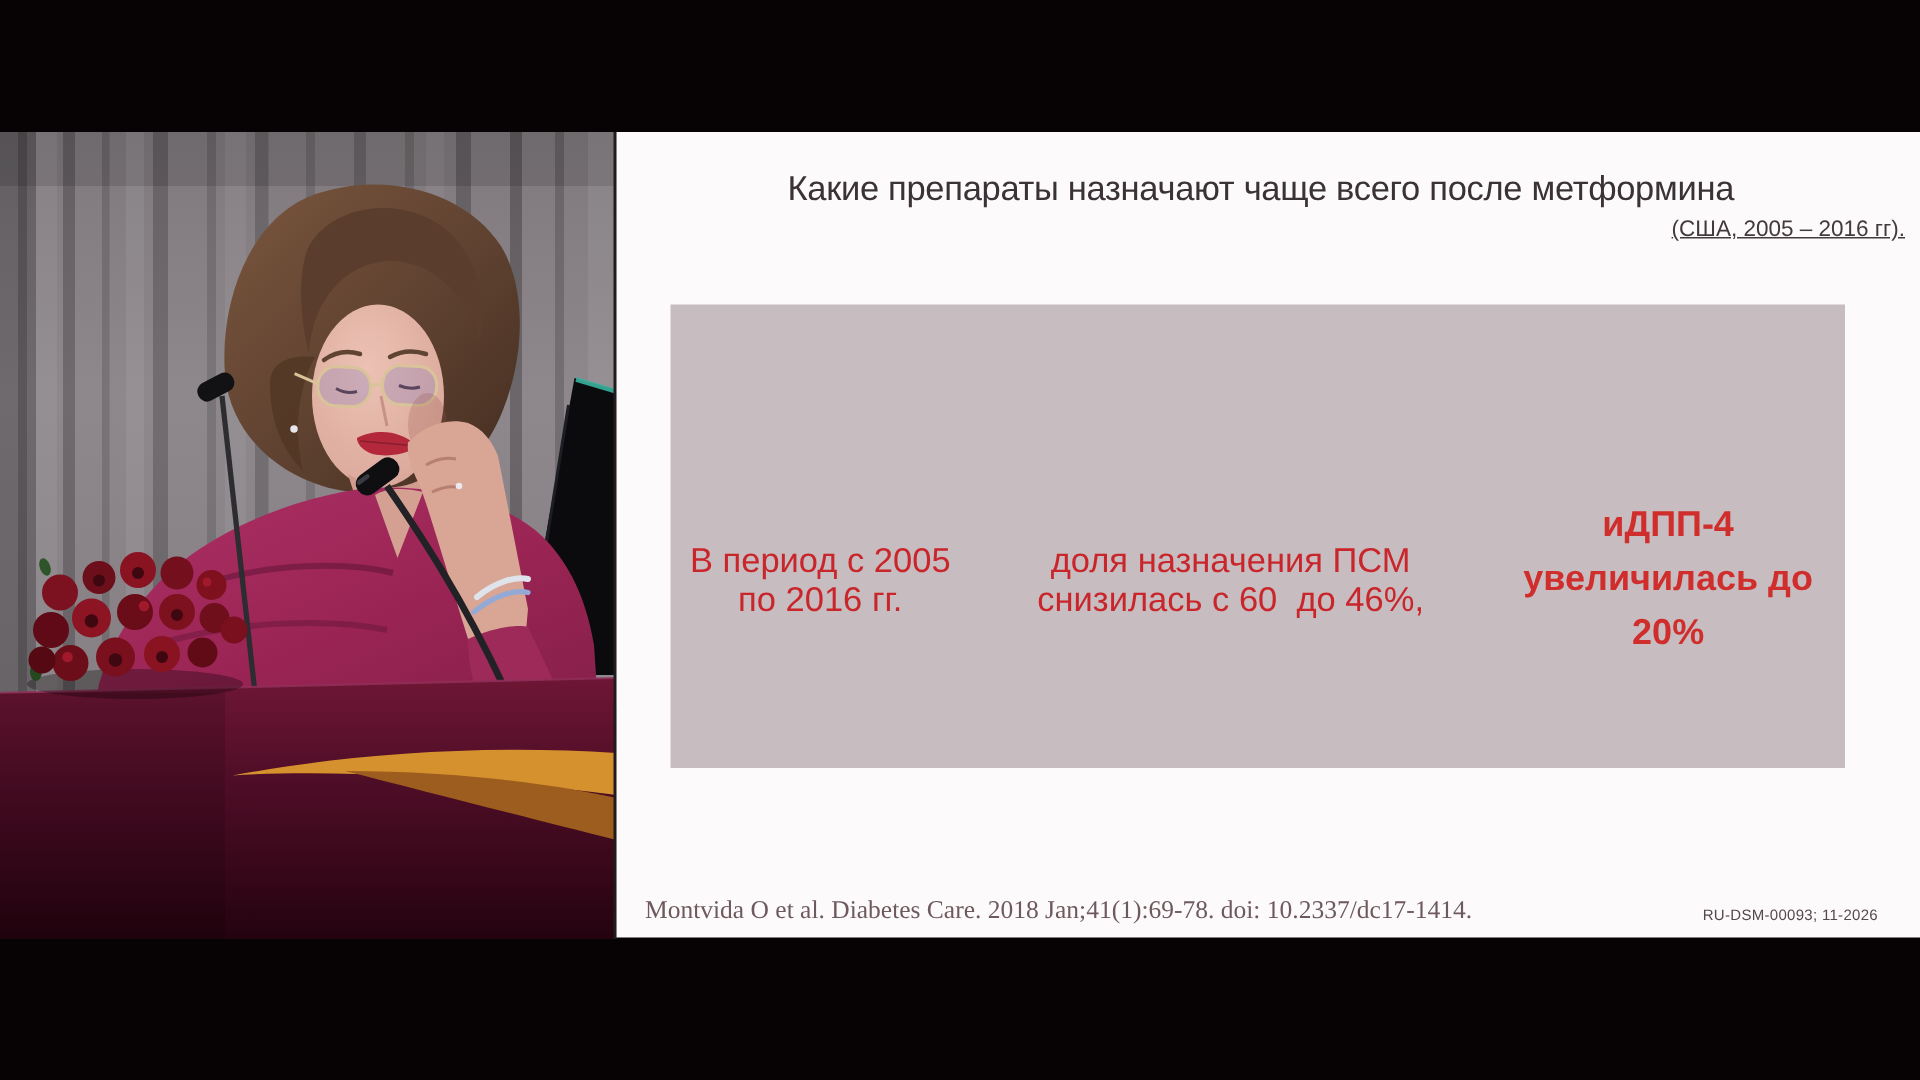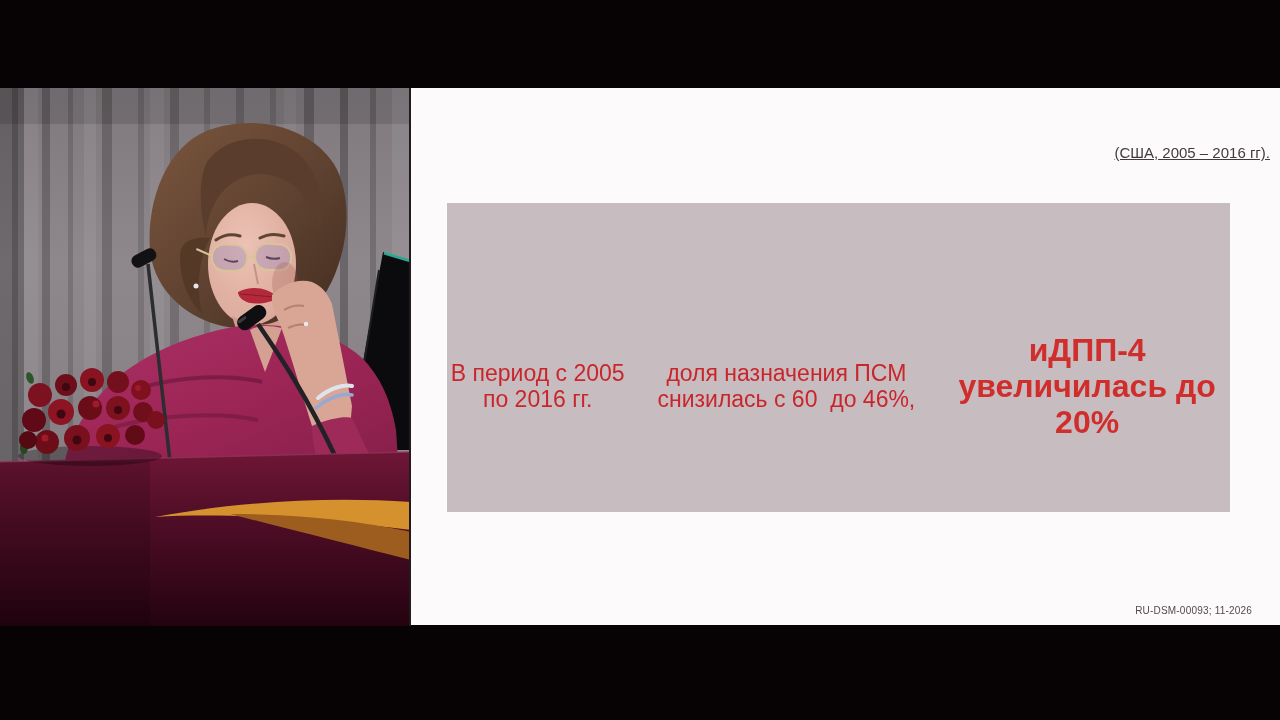--- a/index.html
+++ b/index.html
@@ -16,21 +16,21 @@
   
   #slide{position:absolute;left:411px;top:88px;width:869px;height:537px;background:#fcfafa;}
   .slide-title{position:absolute;top:24px;left:0;right:10px;text-align:center;
     font-size:23px;font-weight:500;color:#3a3236;letter-spacing:-0.2px;}
   .slide-subtitle{position:absolute;top:56px;left:0;right:10px;text-align:right;
     font-size:15px;color:#433a3e;text-decoration:underline;}
   .hl-box{position:absolute;left:36px;top:115px;width:783px;height:309px;background:#c7bcc0;
     display:flex;flex-direction:row;align-items:center;padding-top:56px;box-sizing:border-box;}
   .hl-line{white-space:pre-wrap;text-align:center;color:#c9262b;font-size:23px;line-height:26px;}
   .hl-line.l2{}
-  .hl-line.l3{font-size:32px;font-weight:bold;color:#d02e2c;line-height:36px;}
+  .hl-line.l3{font-size:24px;font-weight:bold;color:#d02e2c;line-height:36px;}
   .footnotes{position:absolute;left:65px;top:448px;font-family:"Liberation Serif",serif;
     font-size:17px;line-height:22px;color:#6a5452;}
   .citation{position:absolute;left:19px;top:509px;font-family:"Liberation Serif",serif;
     font-size:17px;color:#6e5a5e;}
   .refcode{position:absolute;right:28px;top:517px;font-size:10px;color:#55484c;letter-spacing:0.2px;}
 </style>
 </head>
 <body>
 
 <div id="frame">
@@ -205,26 +205,28 @@
 
       <g>
         <path d="M 155,429 C 230,415 320,408 411,414 L 411,442 C 330,432 230,424 155,429 Z" fill="#d6912f"></path>
         <path d="M 230,426 C 310,426 375,436 411,444 L 411,472 C 355,458 285,440 230,426 Z" fill="#9c5d1e"></path>
       </g>
     </svg>
   </div>
   <div id="seam"></div>
 
   <div id="slide">
+    <div class="slide-title">Какие препараты назначают чаще всего после метформина</div>
     <div class="slide-subtitle">(США, 2005 – 2016 гг).</div>
 
     <div class="hl-box">
       <div class="hl-line l1">В период с 2005 по 2016 гг.</div>
       <div class="hl-line l2">доля назначения ПСМ снизилась с 60  до 46%,</div>
       <div class="hl-line l3">иДПП-4 увеличилась до 20%</div>
     </div>
 
 
+    <div class="citation">Montvida O et al. Diabetes Care. 2018 Jan;41(1):69-78. doi: 10.2337/dc17-1414.</div>
     <div class="refcode">RU-DSM-00093; 11-2026</div>
   </div>
 
   <div class="bar" id="bar-bottom"></div>
 </div>
 
 </body></html>

